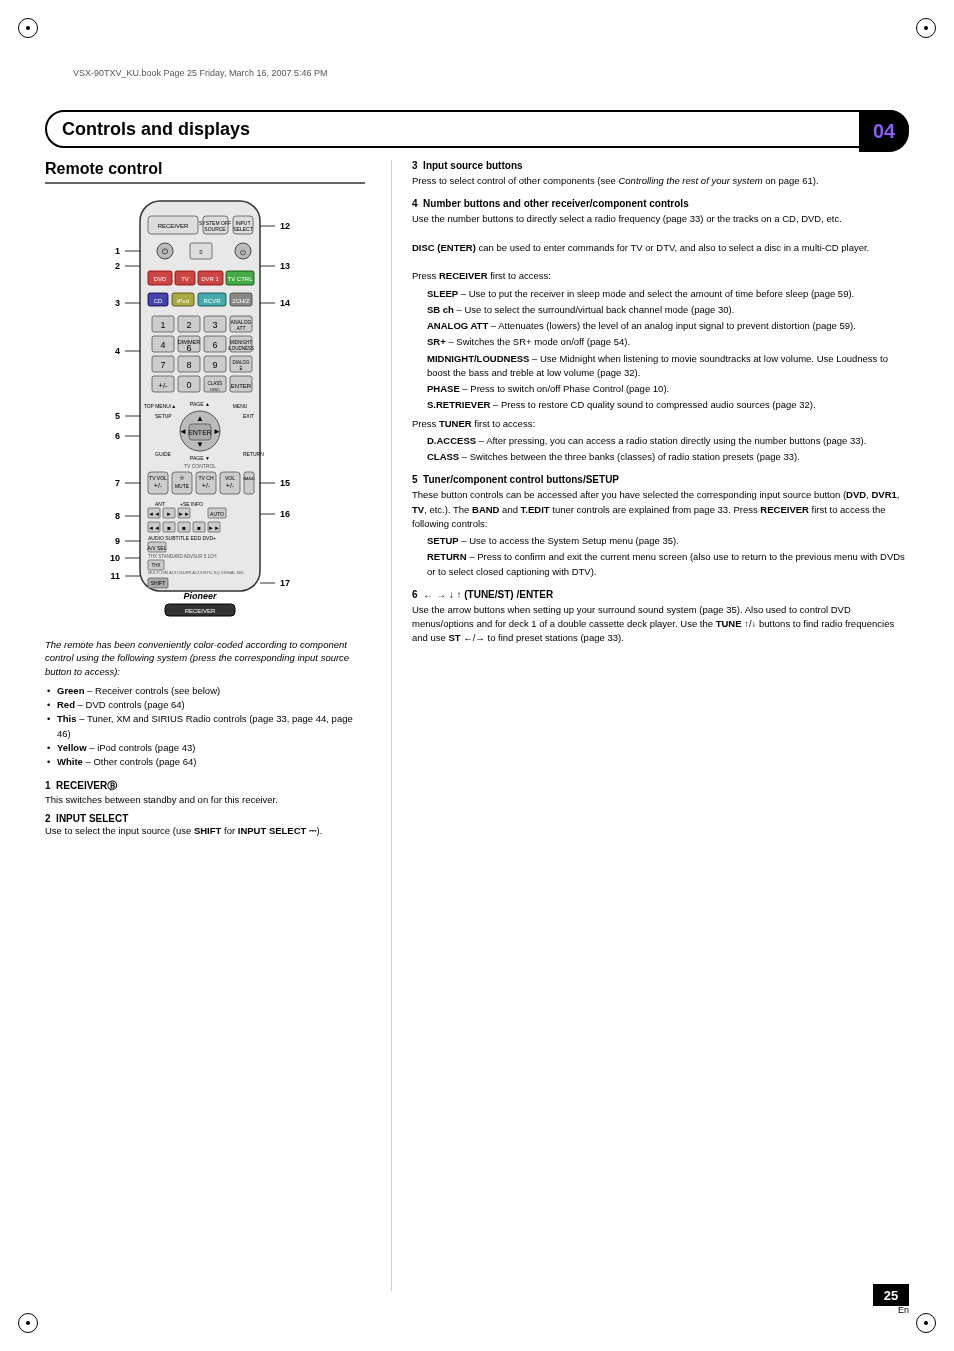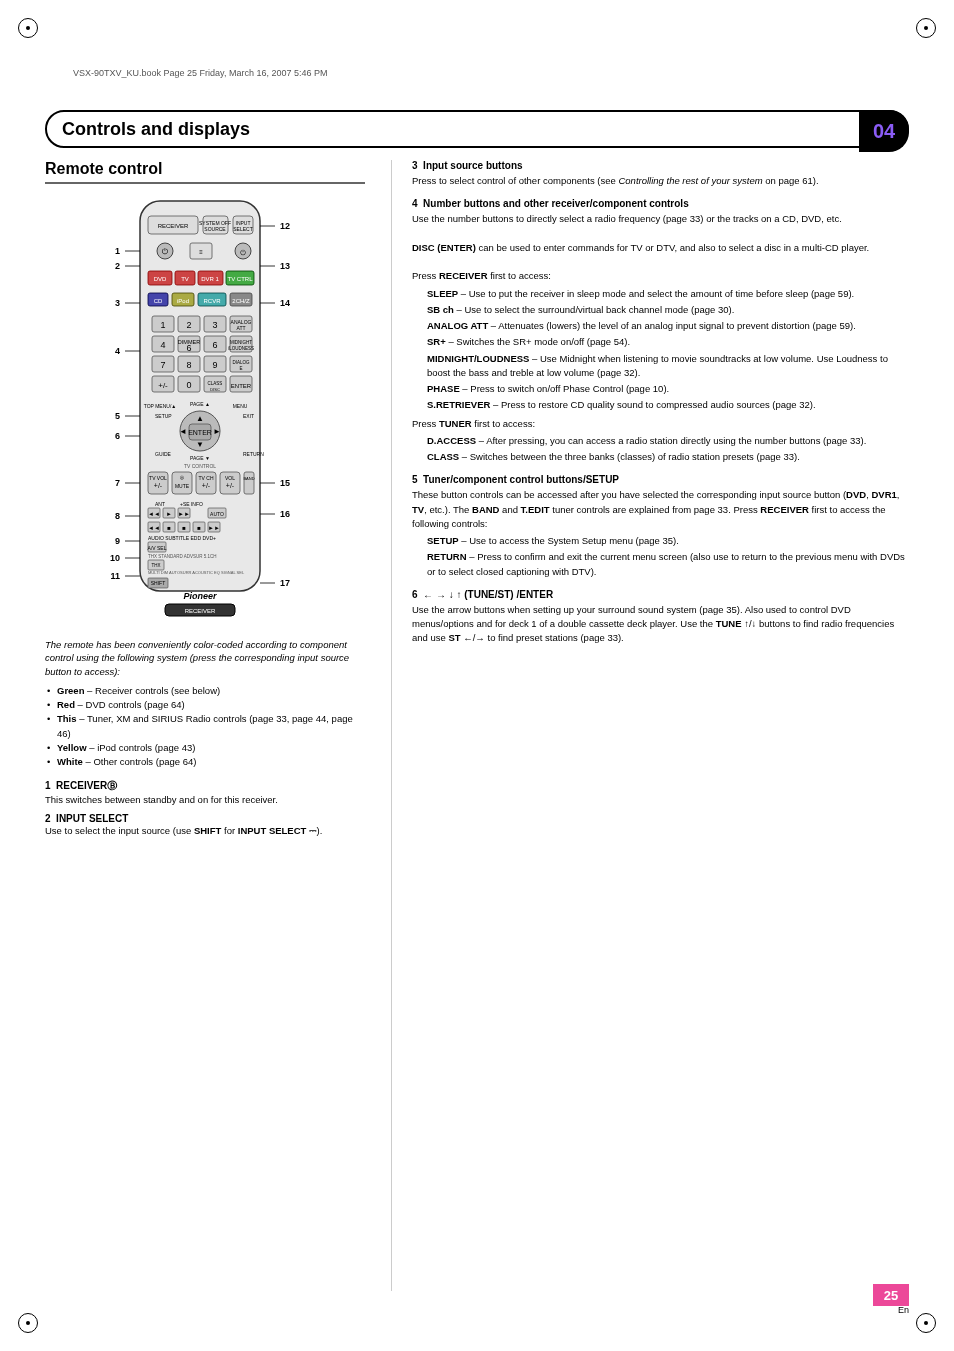--- a/index.html
+++ b/index.html
@@ -66,21 +66,21 @@
       color: #8b5cf6;
       font-size: 20px;
       font-weight: bold;
     }
 
     
     .page-badge {
       position: absolute;
       bottom: 45px;
       right: 45px;
-      background: #ec4899;
+      background: #000000;
       color: #fff;
       width: 36px;
       height: 22px;
       display: flex;
       align-items: center;
       justify-content: center;
       font-size: 13px;
       font-weight: bold;
     }
     .page-en {

